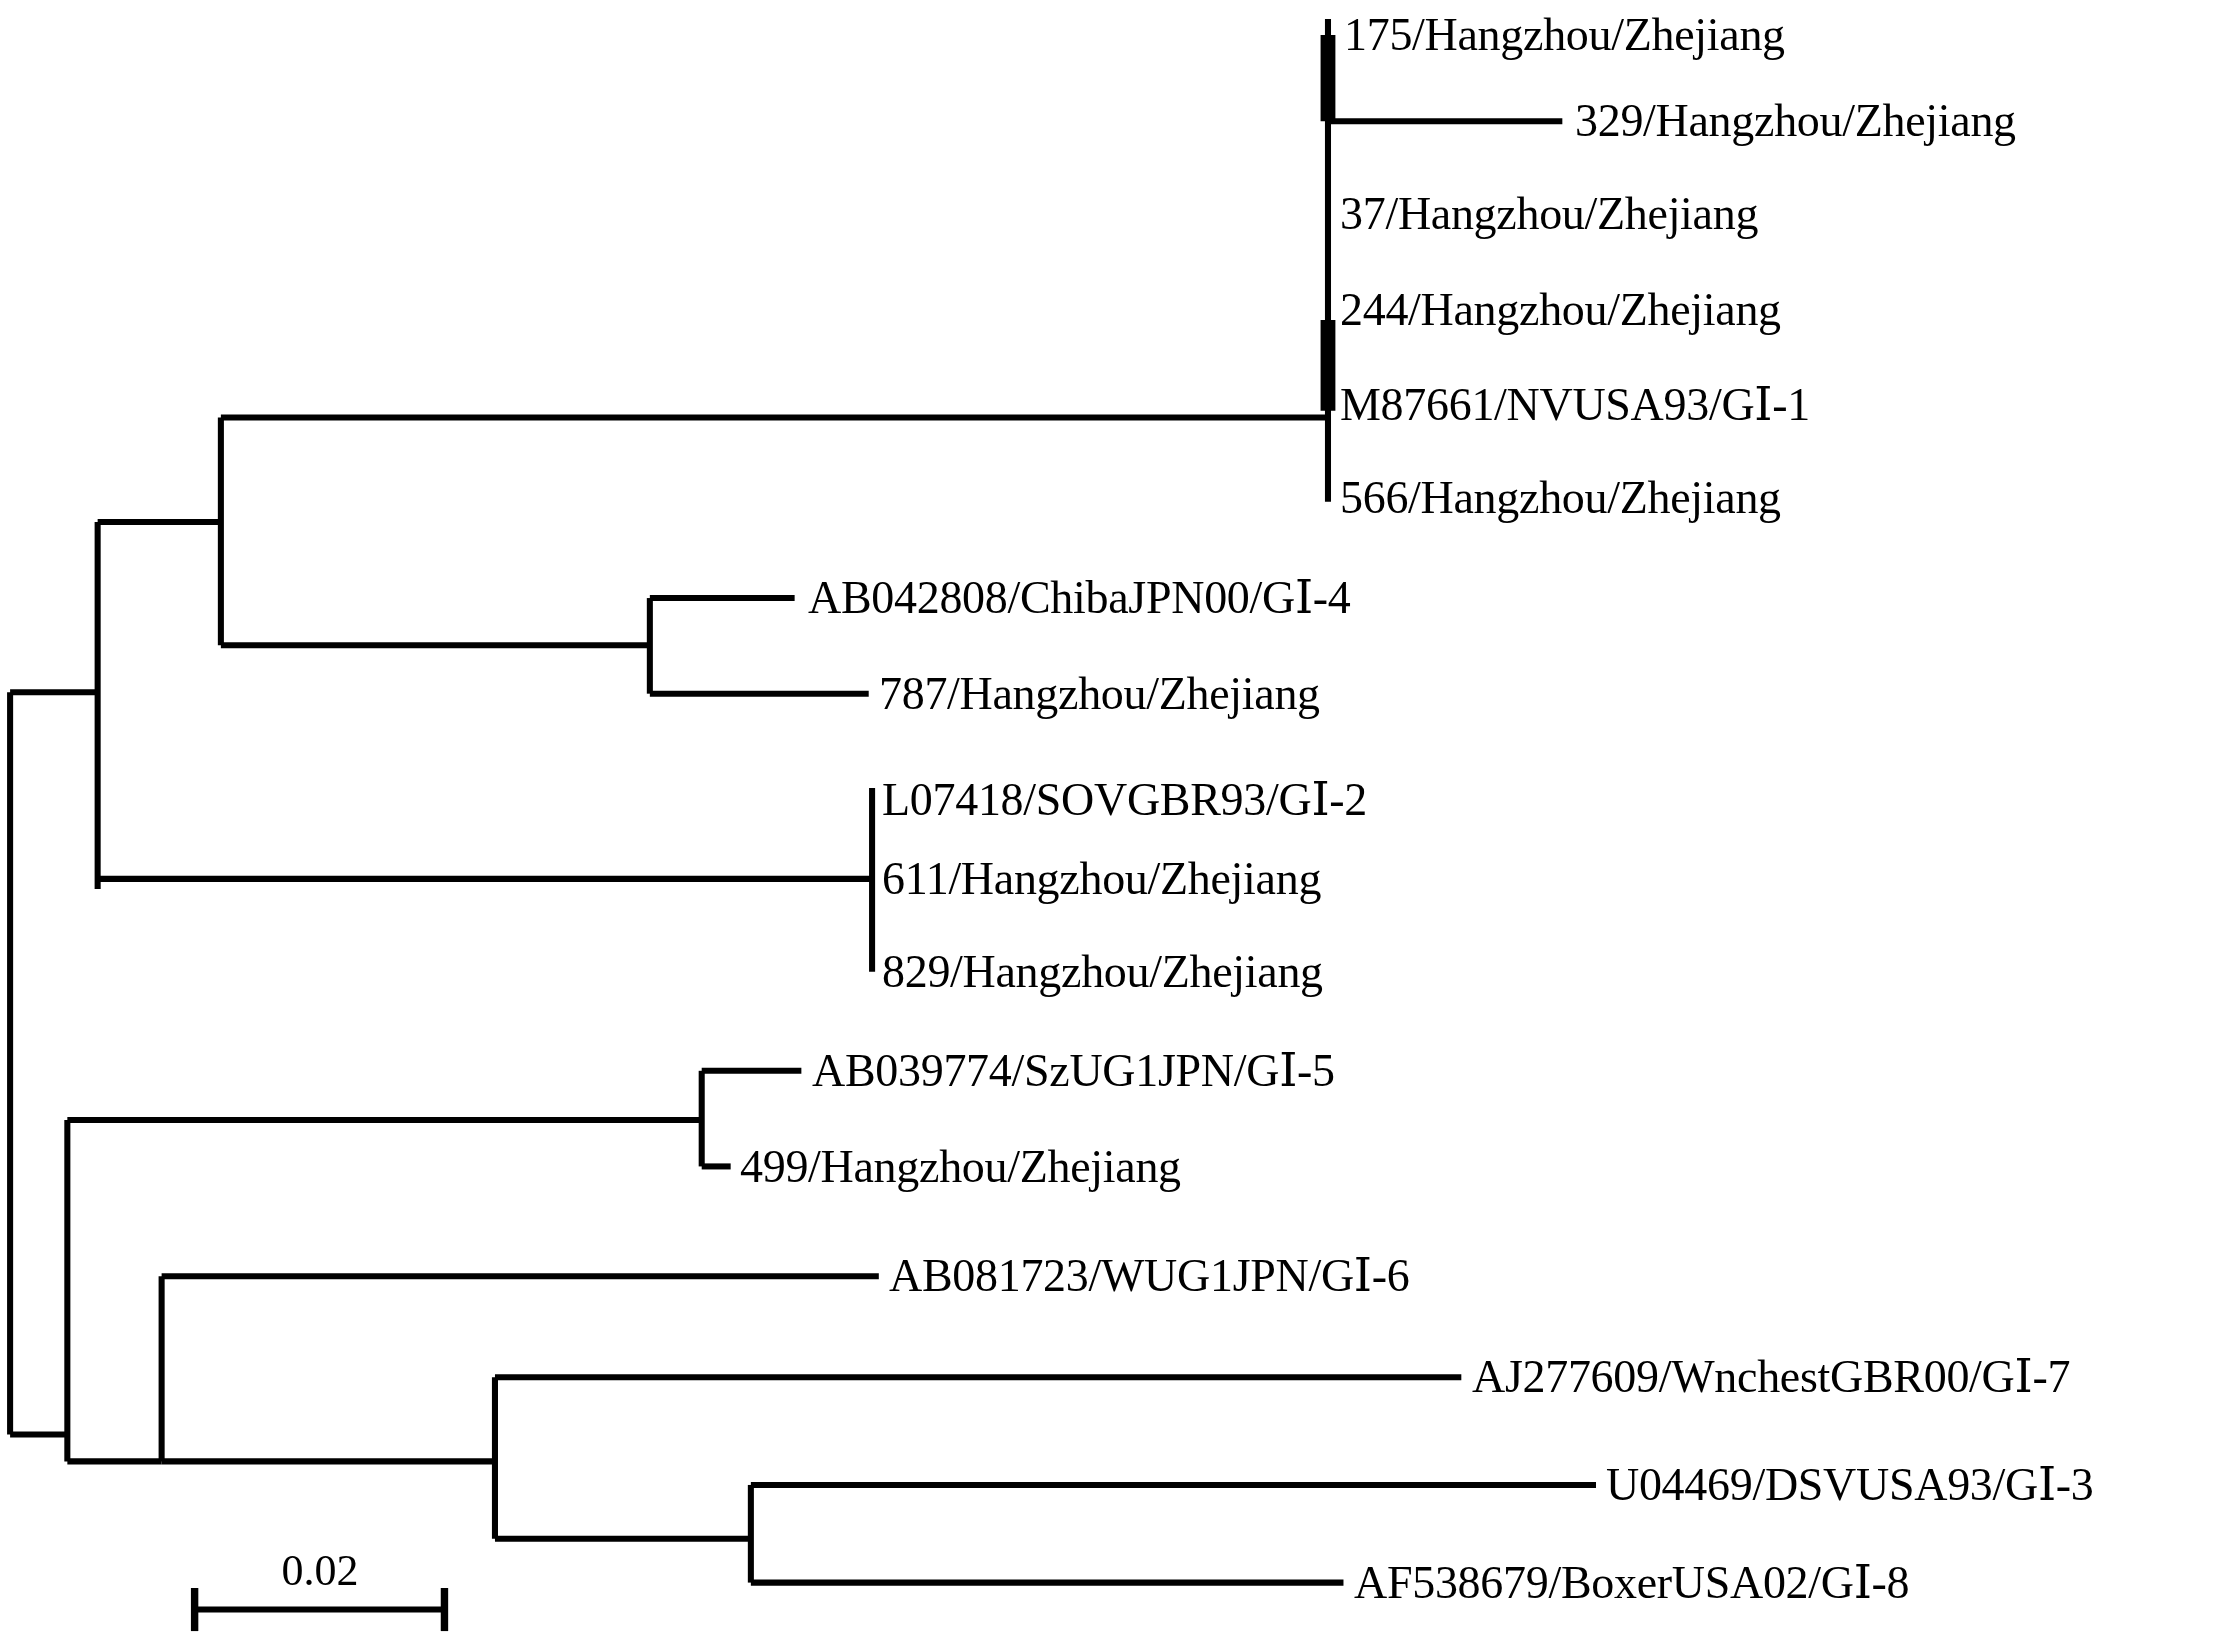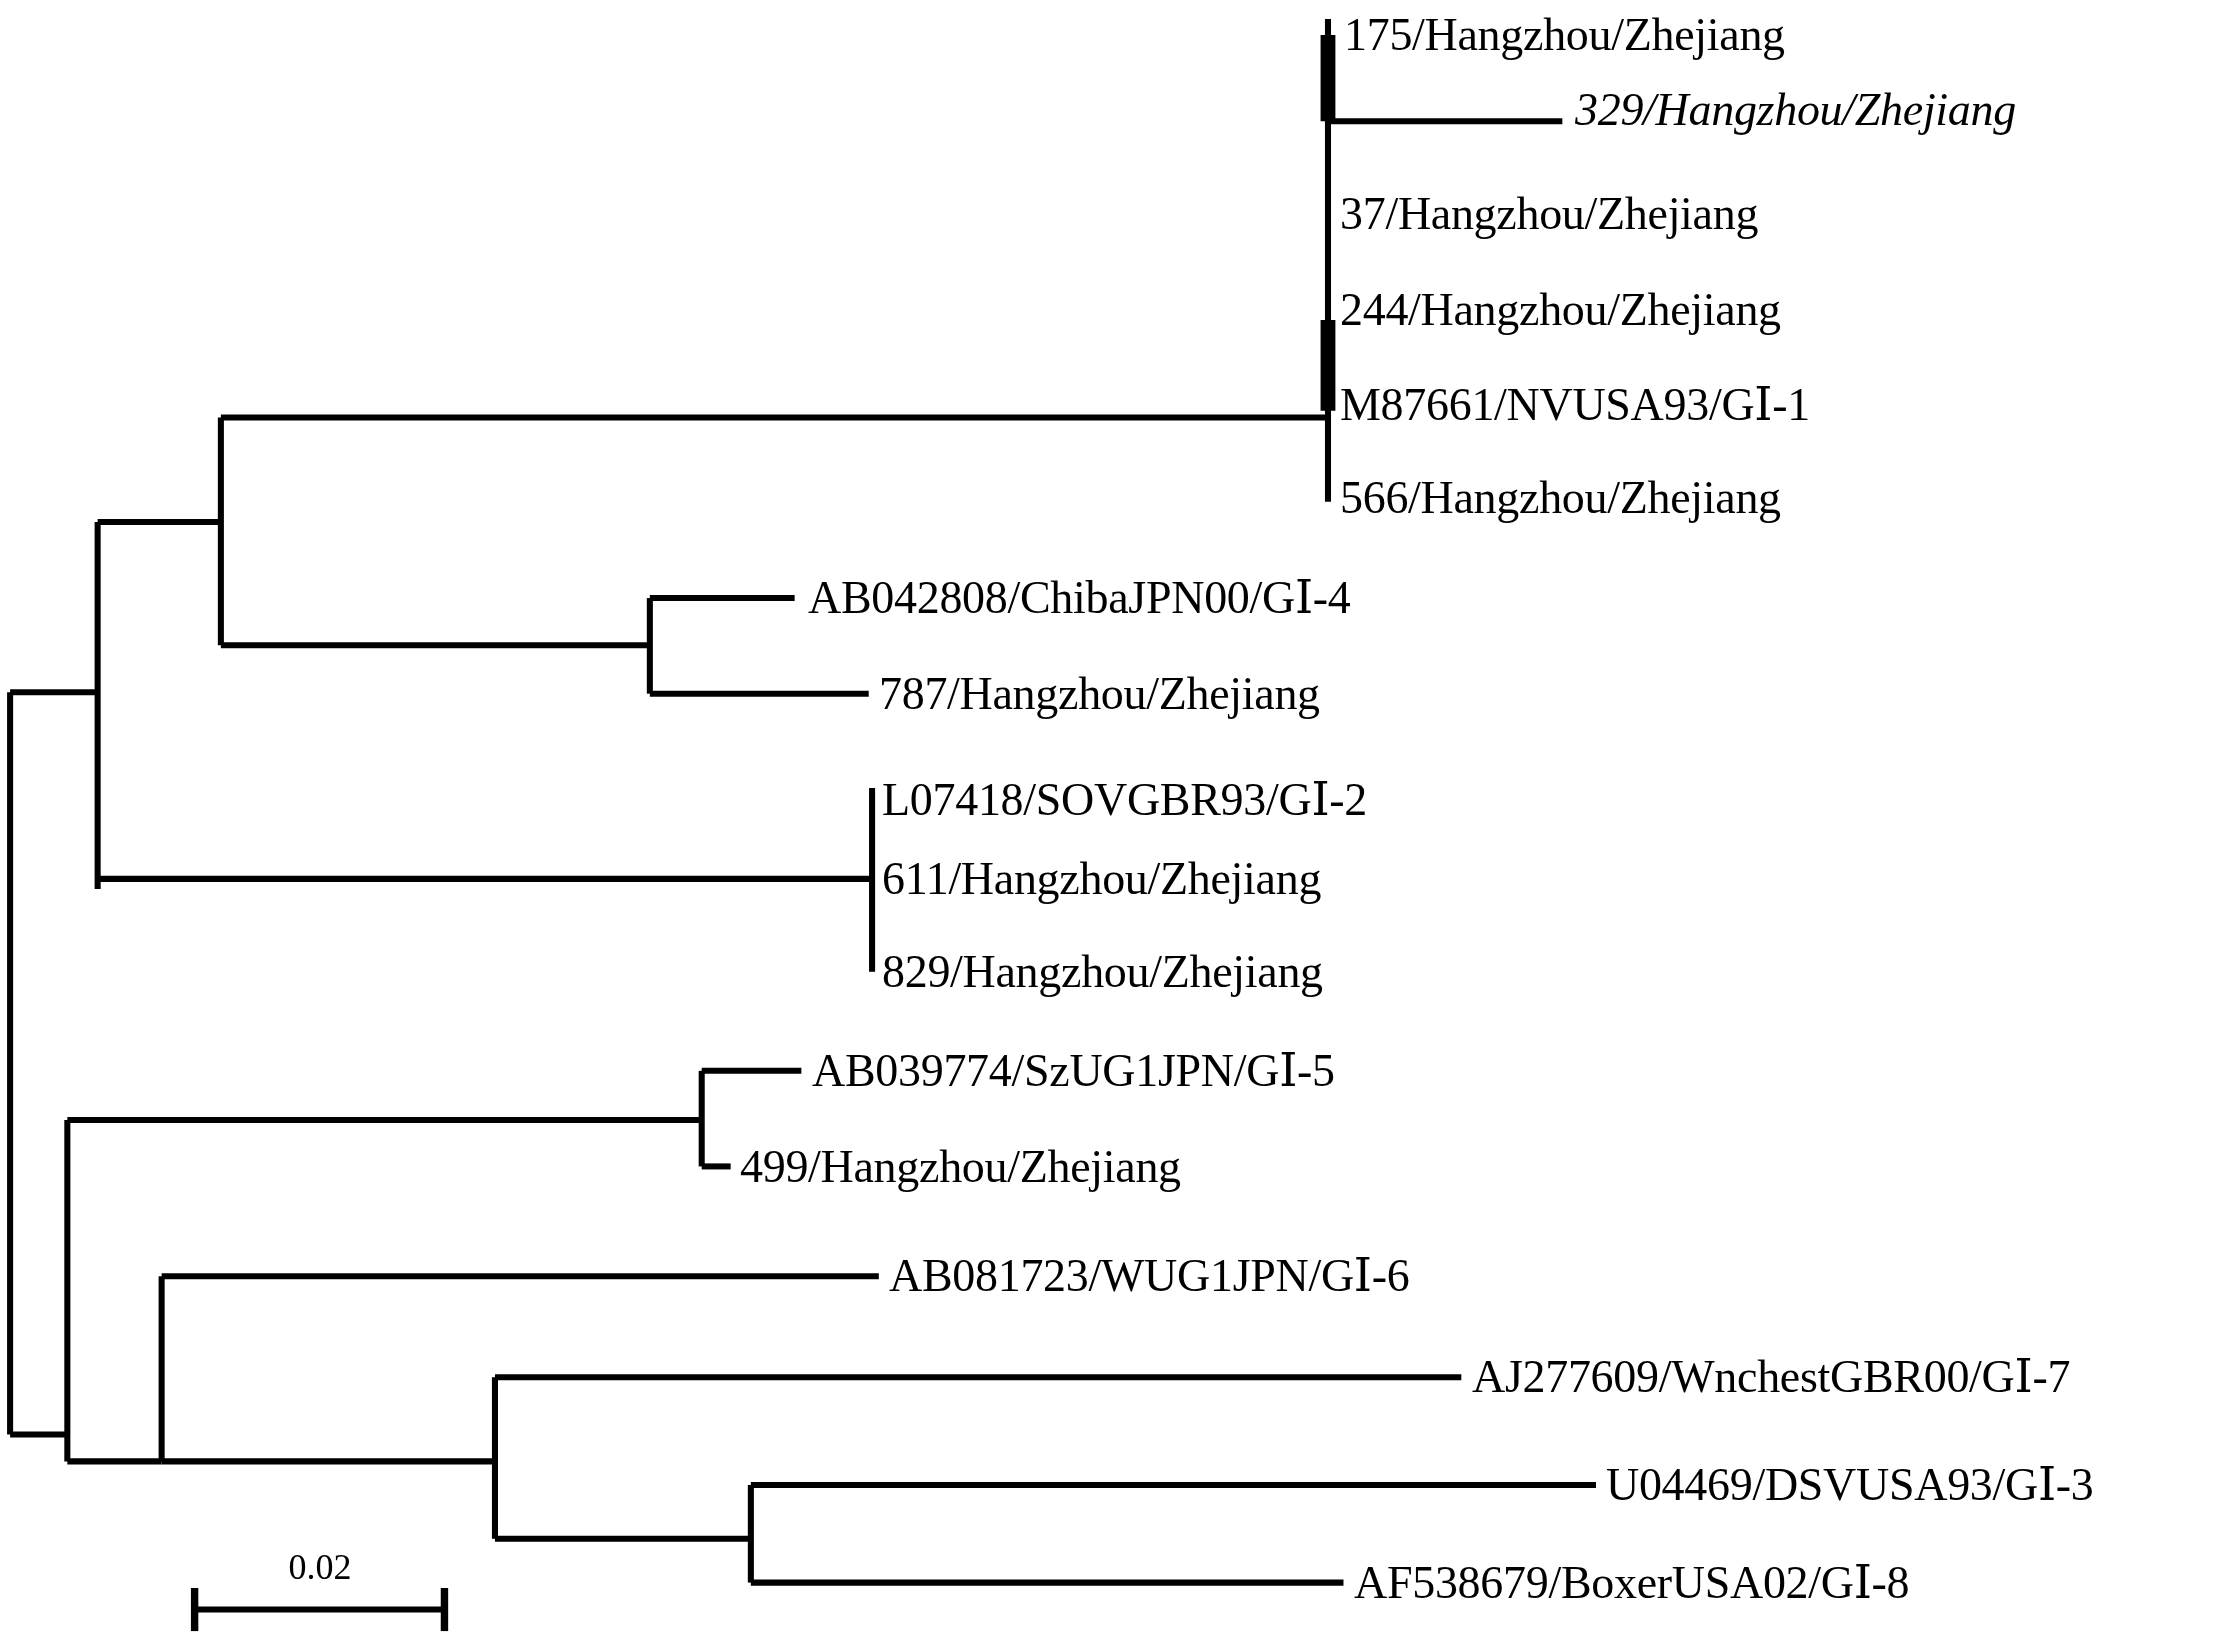--- a/index.html
+++ b/index.html
@@ -30,21 +30,21 @@
     font-size: 46px;
     color: #000000;
     white-space: nowrap;
     line-height: 1;
     letter-spacing: -0.3px;
     transform: translateY(-50%);
   }
   .scalebar-label {
     position: absolute;
     font-family: "Liberation Serif", "DejaVu Serif", serif;
-    font-size: 36px;
+    font-size: 44px;
     color: #000000;
     white-space: nowrap;
     line-height: 1;
   }
 </style>
 </head>
 <body>
 
 <div id="root-canvas">
 
@@ -78,21 +78,21 @@
       <line x1="1042" y1="1590" x2="1190" y2="1590" stroke="#000000" stroke-width="9" stroke-linecap="butt"></line>
       <line x1="1042" y1="1732" x2="1085" y2="1732" stroke="#000000" stroke-width="9" stroke-linecap="butt"></line>
       <line x1="240" y1="1895" x2="1305" y2="1895" stroke="#000000" stroke-width="9" stroke-linecap="butt"></line>
       <line x1="735" y1="2045" x2="2170" y2="2045" stroke="#000000" stroke-width="9" stroke-linecap="butt"></line>
       <line x1="1115" y1="2205" x2="2370" y2="2205" stroke="#000000" stroke-width="9" stroke-linecap="butt"></line>
       <line x1="1115" y1="2350" x2="1995" y2="2350" stroke="#000000" stroke-width="9" stroke-linecap="butt"></line>
     </svg>
 
   <div id="label-layer">
       <div class="taxon-label" style="left: 1344px; top: 35px;">175/Hangzhou/Zhejiang</div>
-      <div class="taxon-label" style="left: 1575px; top: 110px; font-style: italic;">329/Hangzhou/Zhejiang</div>
+      <div class="taxon-label" style="left: 1575px; top: 121px;">329/Hangzhou/Zhejiang</div>
       <div class="taxon-label" style="left: 1340px; top: 214px;">37/Hangzhou/Zhejiang</div>
       <div class="taxon-label" style="left: 1340px; top: 310px;">244/Hangzhou/Zhejiang</div>
       <div class="taxon-label" style="left: 1340px; top: 405px;">M87661/NVUSA93/GⅠ-1</div>
       <div class="taxon-label" style="left: 1340px; top: 498px;">566/Hangzhou/Zhejiang</div>
       <div class="taxon-label" style="left: 808px; top: 598px;">AB042808/ChibaJPN00/GⅠ-4</div>
       <div class="taxon-label" style="left: 879px; top: 694px;">787/Hangzhou/Zhejiang</div>
       <div class="taxon-label" style="left: 882px; top: 788px; margin-top: 12px;">L07418/SOVGBR93/GⅠ-2</div>
       <div class="taxon-label" style="left: 882px; top: 879px; text-align: right;">611/Hangzhou/Zhejiang</div>
       <div class="taxon-label" style="left: 882px; top: 972px;">829/Hangzhou/Zhejiang</div>
       <div class="taxon-label" style="left: 812px; top: 1071px;">AB039774/SzUG1JPN/GⅠ-5</div>

